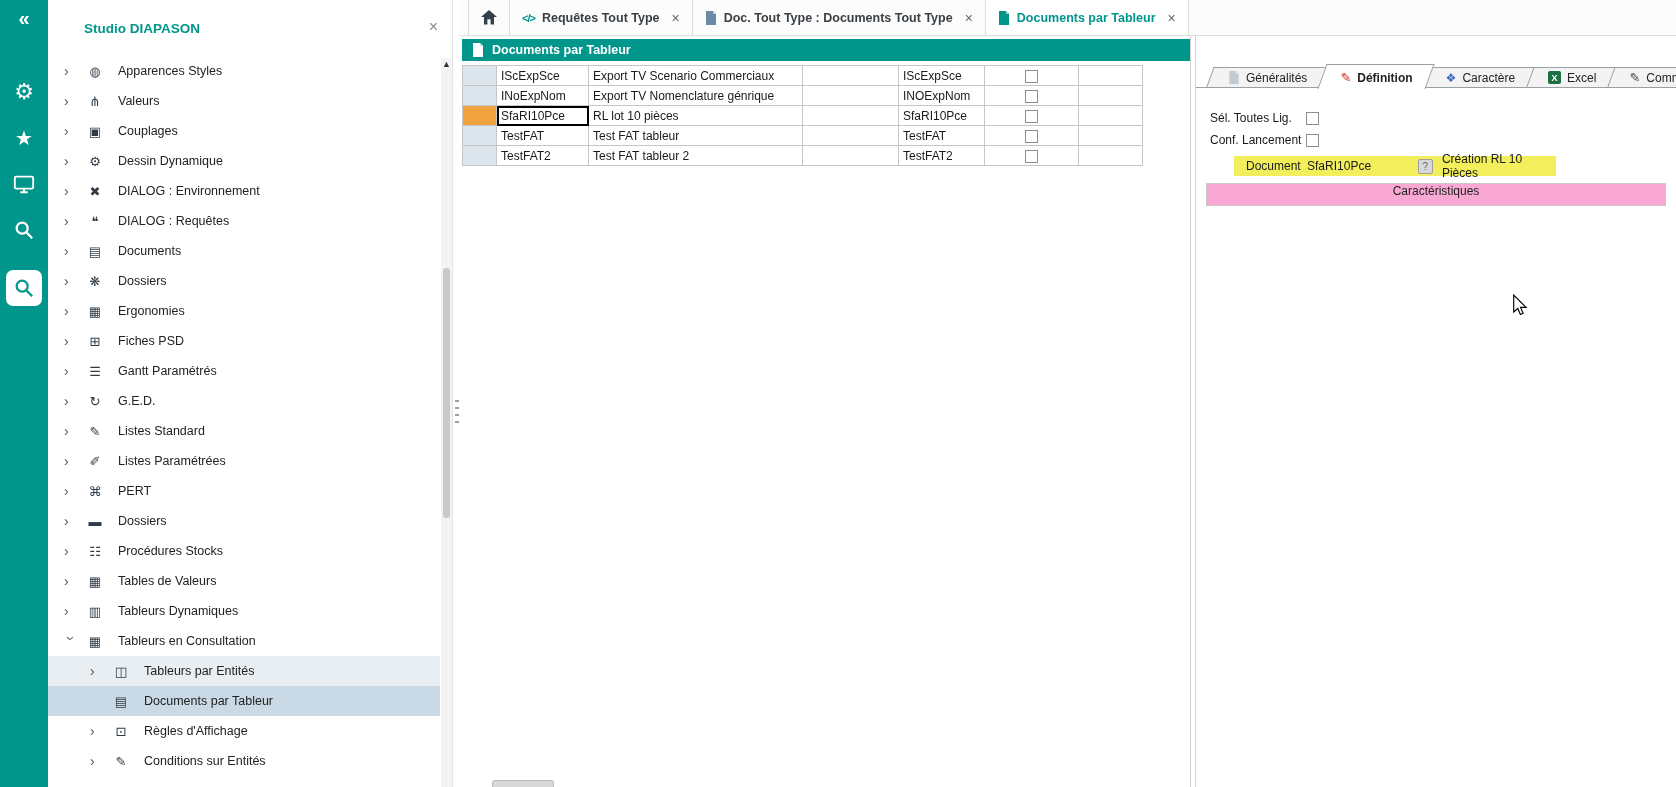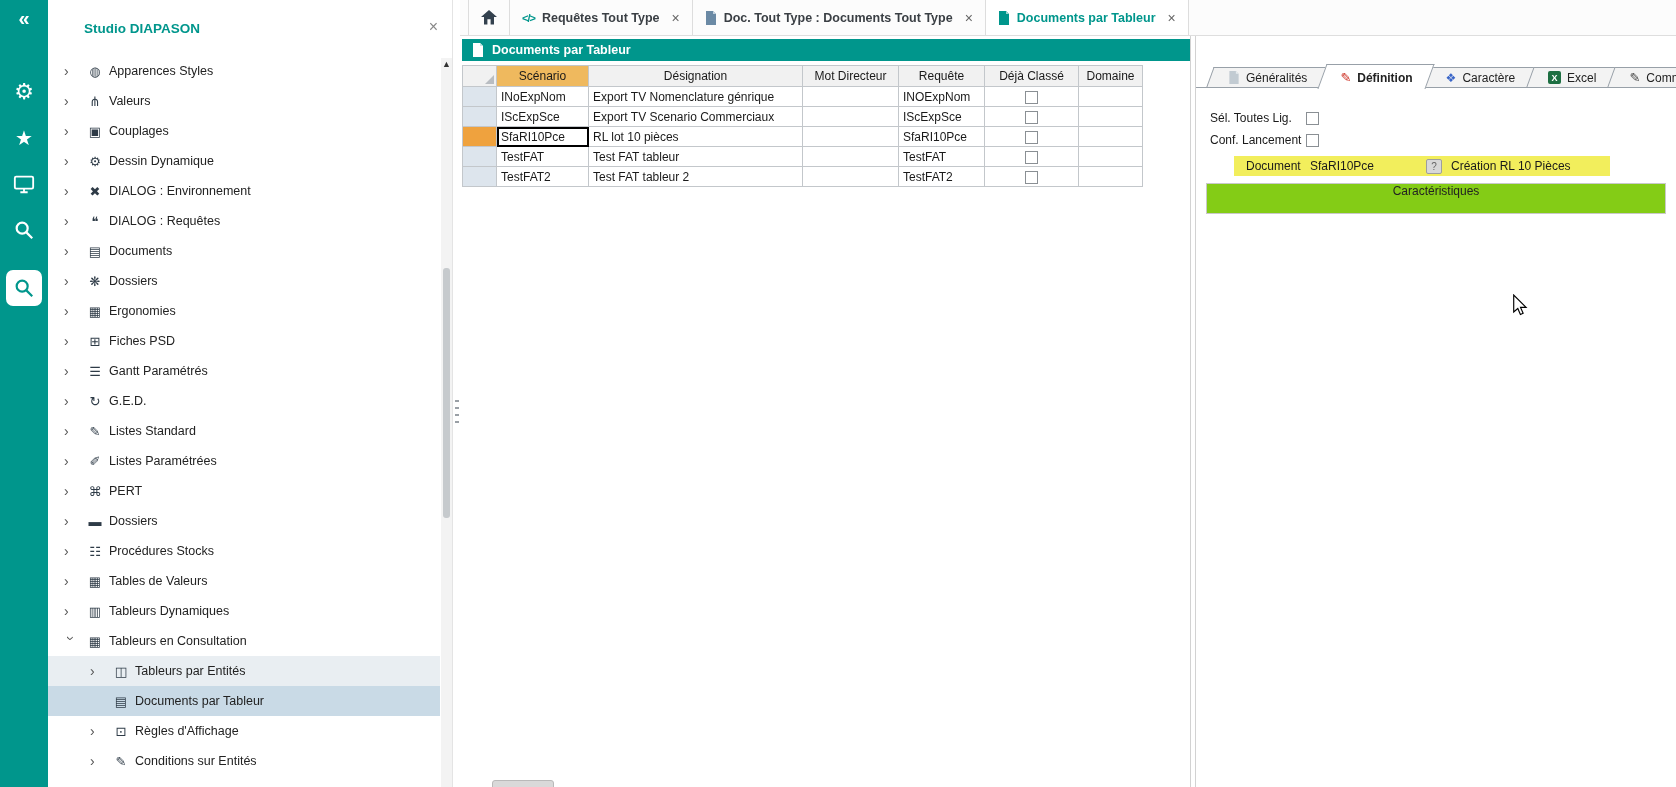--- a/index.html
+++ b/index.html
@@ -22,21 +22,21 @@
   #sidebar .title{position:absolute;left:36px;top:21px;color:#00968C;font-weight:bold;font-size:13.5px}
   #sidebar .close{position:absolute;right:14px;top:19px;color:#888;font-size:16px;line-height:16px;cursor:pointer}
   .tree{position:absolute;top:56px;left:0;right:12px;bottom:0}
   .trow{height:30px;display:flex;align-items:center;padding-left:16px;font-size:12.5px;color:#222;cursor:default}
   .trow.lvl1{padding-left:42px}
   .trow.sel{background:#C9DAE6}
   .trow.hl{background:#E9EEF2}
   .chev{width:20px;color:#555;font-size:14px;flex:0 0 20px}
   .chev.down{transform:rotate(90deg);transform-origin:6px 9px}
   .tico{width:22px;flex:0 0 22px;font-size:13px;color:#2e3b47;text-align:center}
-  .tlabel{margin-left:3px;white-space:nowrap}
+  .tlabel{margin-left:12px;white-space:nowrap}
   .vscroll{position:absolute;top:58px;right:0;width:11px;bottom:0;background:#f3f3f3}
   .vscroll .up{position:absolute;top:1px;left:0;width:100%;text-align:center;font-size:9px;color:#333;cursor:pointer}
   .vscroll .thumb{position:absolute;top:210px;left:2px;width:7px;height:250px;background:#c6cacd;border-radius:3px}
 
   
   #splitter1{position:absolute;left:452px;top:0;width:8px;height:100%;background:#fff;border-left:1px solid #e4e4e4}
   #splitter1 .grip{position:absolute;top:400px;left:2px;width:4px;height:26px;
     background:repeating-linear-gradient(#9aa0a6 0 2px,transparent 2px 7px)}
 
   
@@ -87,26 +87,26 @@
   .ptab>*{position:relative;z-index:2}
   .pencil-red{color:#cc2a1e;font-size:13px}
   .pencil-dark{color:#444;font-size:13px}
   .char-ic{color:#3a66c8;font-size:12px}
   .xlic{display:inline-flex;align-items:center;justify-content:center;width:13px;height:13px;
     background:#1d6f42;color:#fff;font-size:9px;font-weight:bold;border-radius:2px}
 
   .frm{position:relative;margin-top:19px;font-size:12px}
   .frow{height:22px;display:flex;align-items:center}
   .frow .lbl{width:110px;padding-left:14px;white-space:nowrap}
-  .yrow{background:#F2EE5C;height:20px;display:flex;align-items:center;width:376px;margin-left:38px;margin-top:5px}
+  .yrow{background:#F2EE5C;height:20px;display:flex;align-items:center;width:322px;margin-left:38px;margin-top:5px}
   .yrow .ylbl{width:76px;padding-left:12px}
   .yrow .yval{width:116px}
   .helpbtn{width:16px;height:15px;background:#d8d8d8;border:1px solid #9e9e9e;border-radius:2px;
     font-size:10px;color:#666;text-align:center;line-height:13px;margin-right:9px;cursor:pointer}
-  .secbar{margin:7px 10px 0 10px;height:31px;background:#84cc16;border:1px solid #c9c9c9;
+  .secbar{margin:7px 10px 0 10px;height:23px;background:#f9a8d4;border:1px solid #c9c9c9;
     text-align:center;font-size:12px;line-height:15px;color:#222}
 
   .cursor{position:absolute;z-index:99;pointer-events:none}
 </style>
 </head>
 <body>
 
 <div id="app">
 
   <nav id="rail">
@@ -314,44 +314,35 @@
       <colgroup>
           <col style="width:34px">
           <col style="width:92px">
           <col style="width:214px">
           <col style="width:96px">
           <col style="width:86px">
           <col style="width:94px">
           <col style="width:64px">
         </colgroup>
       <tbody>
-          <tr>
-        <th class="corner"></th>
-        <th class="scen">Scénario</th>
-        <th>Désignation</th>
-        <th>Mot Directeur</th>
-        <th>Requête</th>
-        <th>Déjà Classé</th>
-        <th>Domaine</th>
+      <tr>
+        <td class="rowhdr"></td>
+        <td>IScExpSce</td>
+        <td>Export TV Scenario Commerciaux</td>
+        <td></td>
+        <td>IScExpSce</td>
+        <td class="center"><span class="cb"></span></td>
+        <td></td>
       </tr>
       <tr>
         <td class="rowhdr"></td>
         <td>INoExpNom</td>
         <td>Export TV Nomenclature génrique</td>
         <td></td>
         <td>INOExpNom</td>
-        <td class="center"><span class="cb"></span></td>
-        <td></td>
-      </tr>
-      <tr>
-        <td class="rowhdr"></td>
-        <td>IScExpSce</td>
-        <td>Export TV Scenario Commerciaux</td>
-        <td></td>
-        <td>IScExpSce</td>
         <td class="center"><span class="cb"></span></td>
         <td></td>
       </tr>
       <tr>
         <td class="rowhdr sel"></td>
         <td class="selcell">SfaRI10Pce</td>
         <td>RL lot  10 pièces</td>
         <td></td>
         <td>SfaRI10Pce</td>
         <td class="center"><span class="cb"></span></td>

